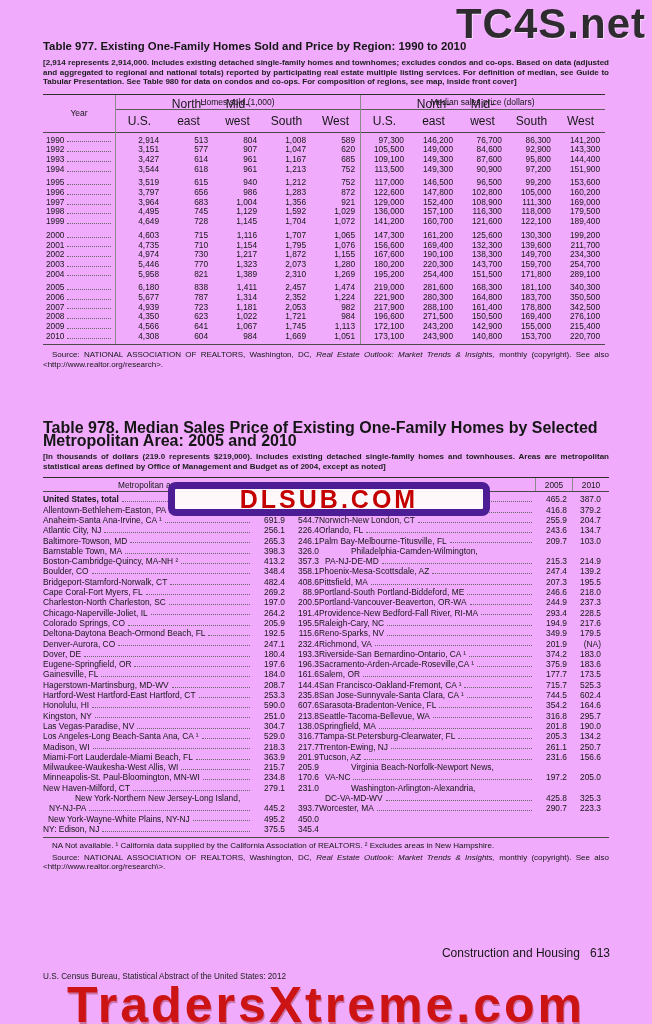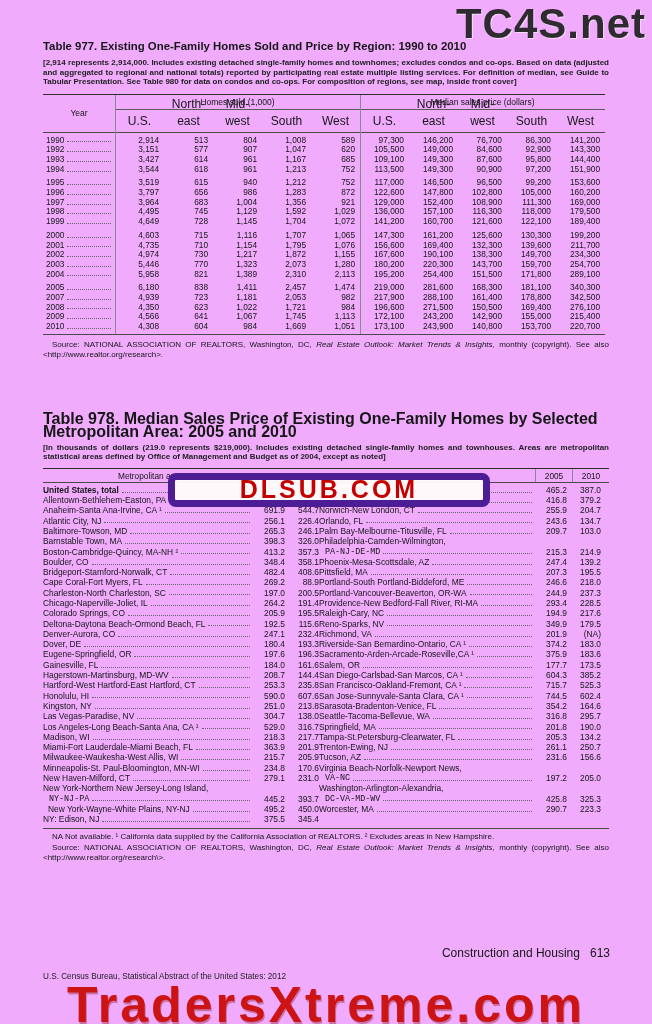--- a/index.html
+++ b/index.html
@@ -39,24 +39,24 @@
   .t978 { position:relative; margin-top:6px; width:566px;
           border-top:1.6px solid #2e2e2e; border-bottom:1px solid #4a4a4a; }
   .t978-head { display:flex; border-bottom:1px solid #4a4a4a; height:14px; font-size:8.3px; }
   .mh { flex:1; padding-left:75px; line-height:14px; }
   .yh { width:37px; text-align:center; border-left:1px solid #8a8a8a; line-height:14px; }
   .t978-bodywrap { display:flex; padding:2px 0 3px; }
   .colL { width:276px; margin-right:0; }
   .colR { width:282px; }
   .entry { display:flex; align-items:flex-end; font-size:8.4px; line-height:10.3px; }
   .entry.bold { font-weight:bold; }
-  .preline { font-size:8.4px; line-height:10.3px; white-space:nowrap; }
+  .preline { font-size:8.4px; line-height:10.3px; white-space:nowrap;padding-left:32px; }
   .nm { white-space:nowrap; }
   .nm.ind { padding-left:5px; }
-  .nm.cont { padding-left:6px;font-family:Liberation Mono, monospace; }
+  .nm.cont { padding-left:6px; }
   .v  { width:31px; text-align:right; }
   .v2 { width:34px; text-align:right; }
 
   
   .footer-right { position:absolute; right:42px; top:946px; font-size:12px; }
   .footer-right .pg { margin-left:10px; }
   .census { position:absolute; left:43px; top:972px; font-size:8.2px; color:#1d1d1d;text-align:center; }
 
   
   .wm-top { position:absolute; top:0; right:6px; font-size:42px; font-weight:bold;
@@ -322,21 +322,21 @@
           </div>
           <div class="t977-row">
             <div class="ycell">
               <span>2004</span>
               <span class="leader"></span>
             </div>
             <div class="vcell">5,958</div>
             <div class="vcell">821</div>
             <div class="vcell">1,389</div>
             <div class="vcell">2,310</div>
-            <div class="vcell">2,113</div>
+            <div class="vcell">1,269</div>
             <div class="vcell">195,200</div>
             <div class="vcell">254,400</div>
             <div class="vcell">151,500</div>
             <div class="vcell">171,800</div>
             <div class="vcell">289,100</div>
           </div>
           <div class="t977-row gap">
             <div class="ycell">
               <span>2005</span>
               <span class="leader"></span>
@@ -347,20 +347,36 @@
             <div class="vcell">2,457</div>
             <div class="vcell">1,474</div>
             <div class="vcell">219,000</div>
             <div class="vcell">281,600</div>
             <div class="vcell">168,300</div>
             <div class="vcell">181,100</div>
             <div class="vcell">340,300</div>
           </div>
           <div class="t977-row">
             <div class="ycell">
+              <span>2006</span>
+              <span class="leader"></span>
+            </div>
+            <div class="vcell">5,677</div>
+            <div class="vcell">787</div>
+            <div class="vcell">1,314</div>
+            <div class="vcell">2,352</div>
+            <div class="vcell">1,224</div>
+            <div class="vcell">221,900</div>
+            <div class="vcell">280,300</div>
+            <div class="vcell">164,800</div>
+            <div class="vcell">183,700</div>
+            <div class="vcell">350,500</div>
+          </div>
+          <div class="t977-row">
+            <div class="ycell">
               <span>2007</span>
               <span class="leader"></span>
             </div>
             <div class="vcell">4,939</div>
             <div class="vcell">723</div>
             <div class="vcell">1,181</div>
             <div class="vcell">2,053</div>
             <div class="vcell">982</div>
             <div class="vcell">217,900</div>
             <div class="vcell">288,100</div>
@@ -729,26 +745,20 @@
               <span class="v">375.9</span>
               <span class="v v2">183.6</span>
             </div>
             <div class="entry">
               <span class="nm">Salem, OR</span>
               <span class="leader"></span>
               <span class="v">177.7</span>
               <span class="v v2">173.5</span>
             </div>
             <div class="entry">
-              <span class="nm">San Diego-Carlsbad-San Marcos, CA ¹</span>
-              <span class="leader"></span>
-              <span class="v">604.3</span>
-              <span class="v v2">385.2</span>
-            </div>
-            <div class="entry">
               <span class="nm">San Francisco-Oakland-Fremont, CA ¹</span>
               <span class="leader"></span>
               <span class="v">715.7</span>
               <span class="v v2">525.3</span>
             </div>
             <div class="entry">
               <span class="nm">San Jose-Sunnyvale-Santa Clara, CA ¹</span>
               <span class="leader"></span>
               <span class="v">744.5</span>
               <span class="v v2">602.4</span>

